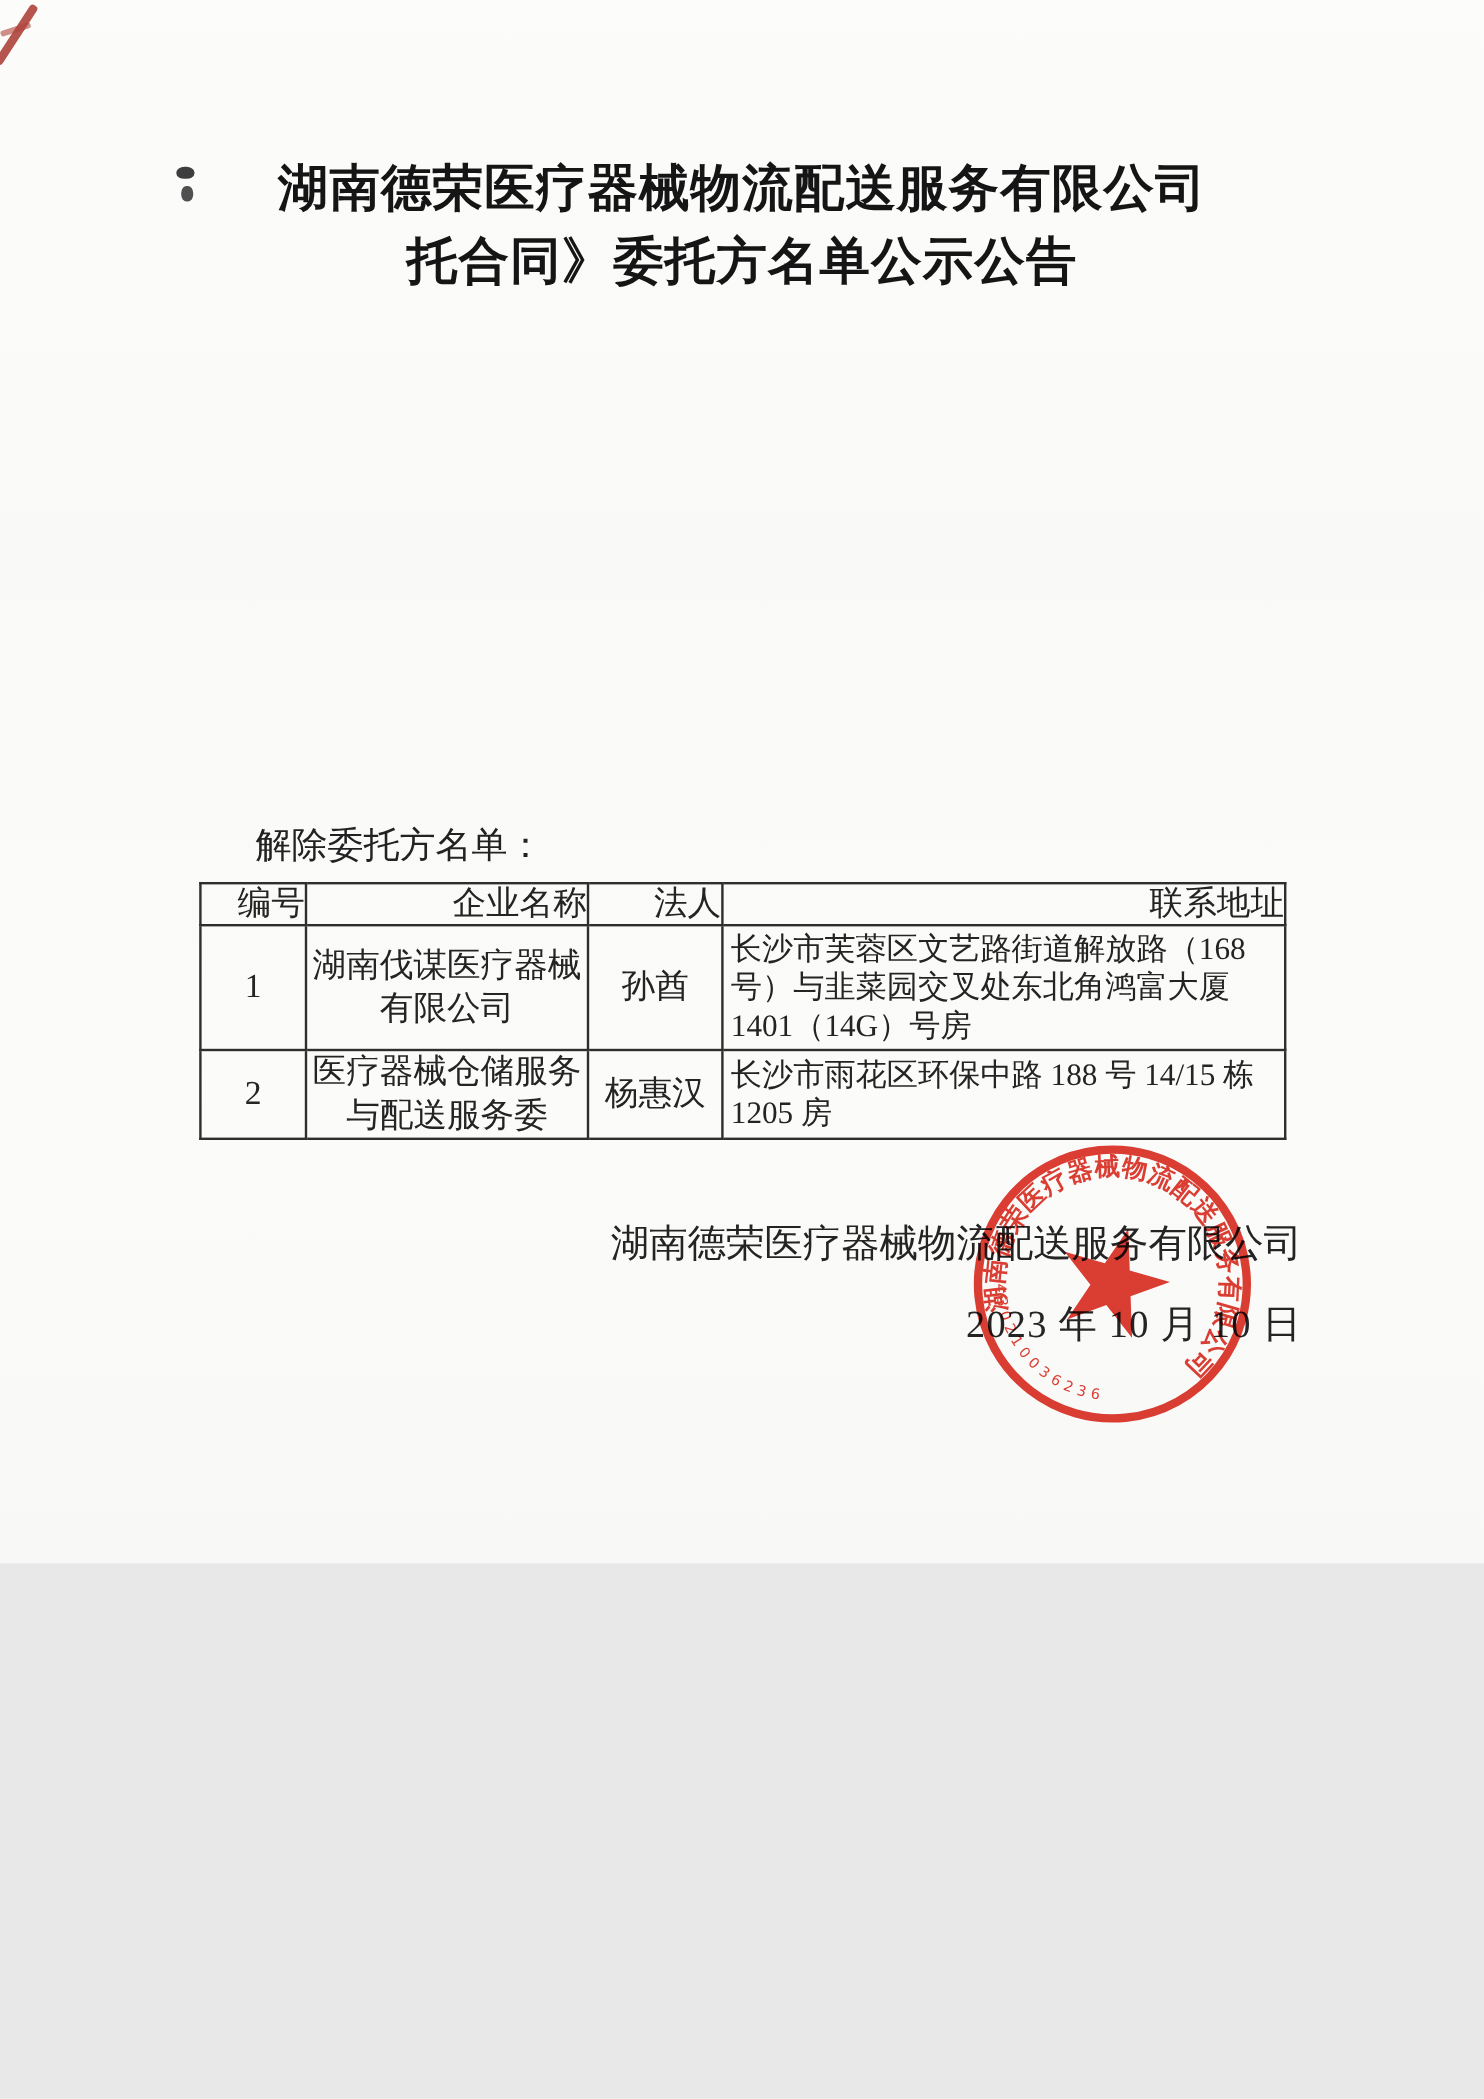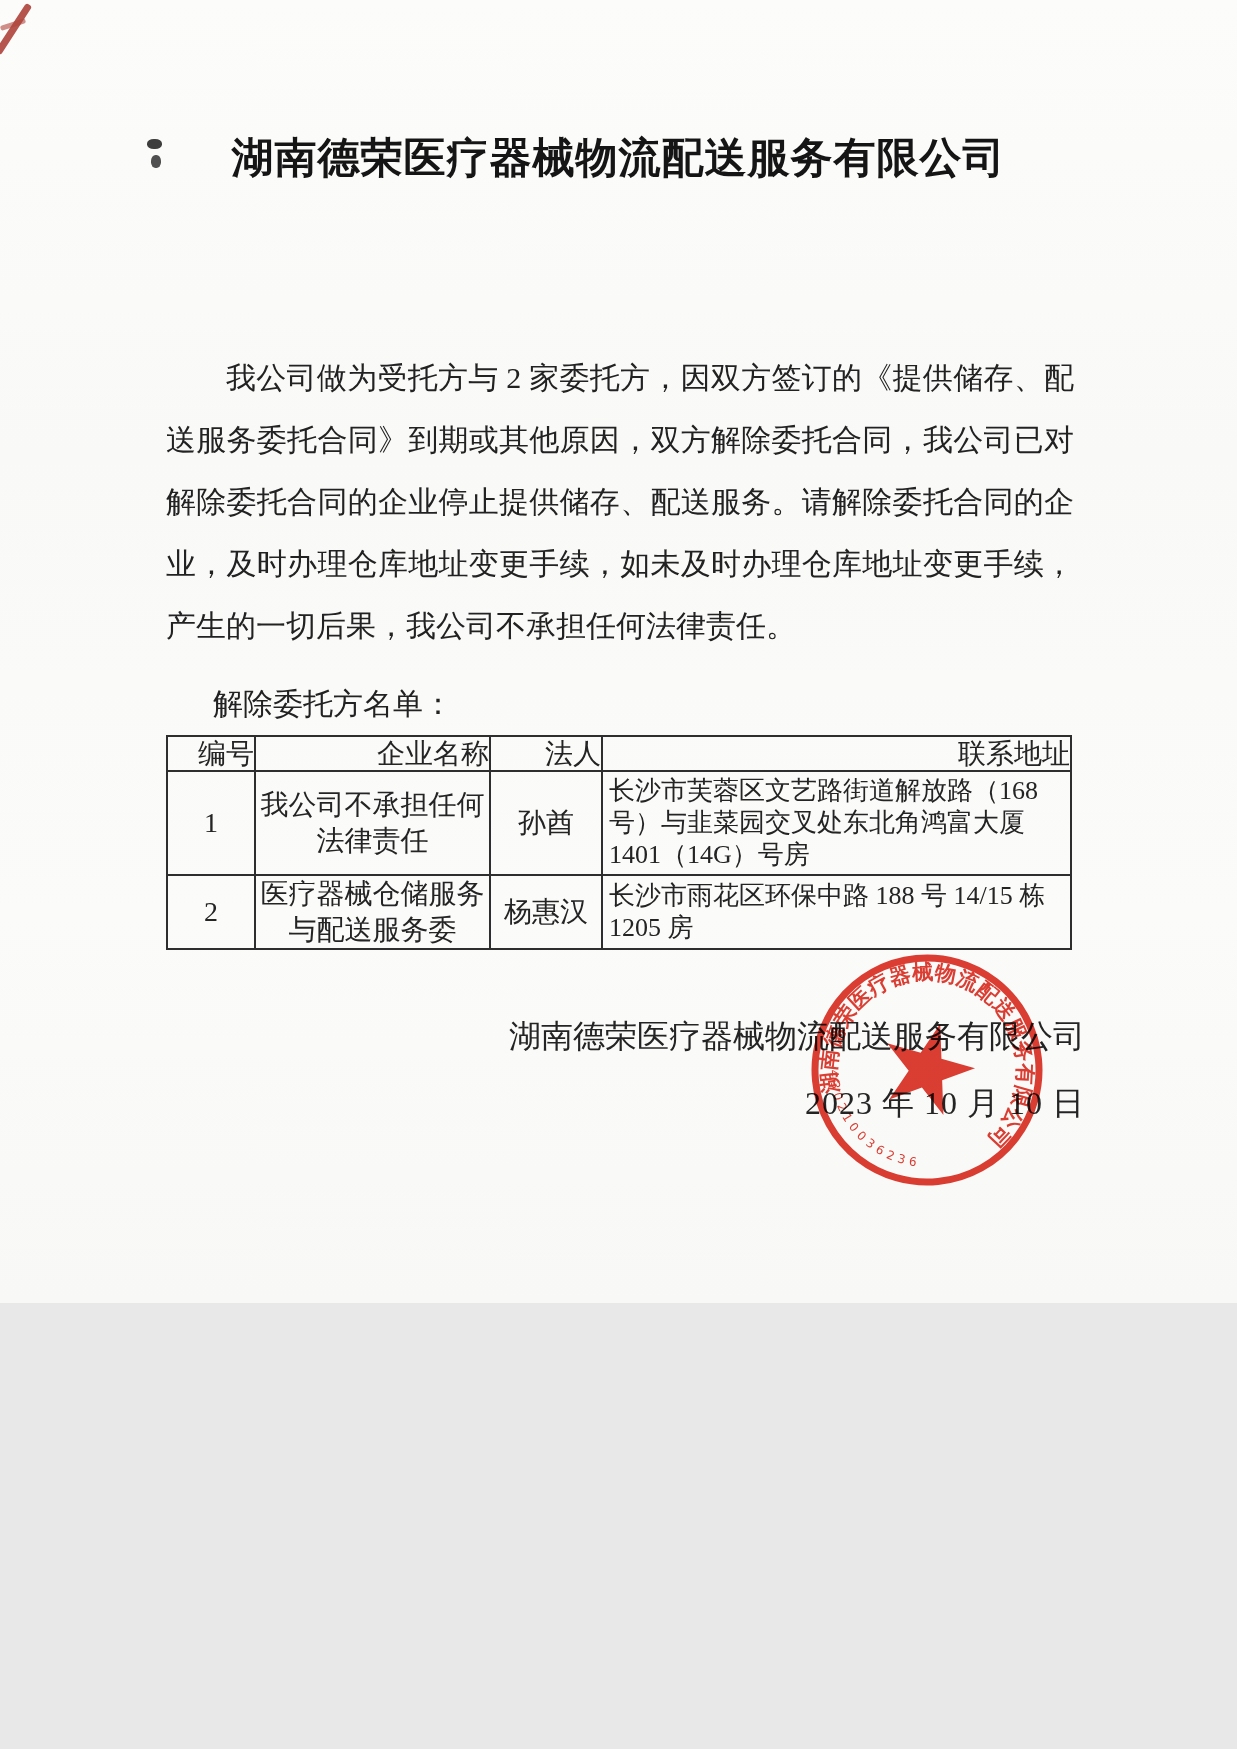--- a/index.html
+++ b/index.html
@@ -83,23 +83,23 @@
 
 <div class="page">
 
   <div class="corner-mark"></div>
   <div class="corner-mark2"></div>
   <div class="speck1"></div>
   <div class="speck2"></div>
 
   <h1 class="title">
     <span class="tl">湖南德荣医疗器械物流配送服务有限公司</span>
+    <span class="tl">托合同》委托方名单公示公告</span>
   </h1>
 
-  <p class="body-par">我公司做为受托方与 2 家委托方，因双方签订的《提供储存、配送服务委托合同》到期或其他原因，双方解除委托合同，我公司已对解除委托合同的企业停止提供储存、配送服务。请解除委托合同的企业，及时办理仓库地址变更手续，如未及时办理仓库地址变更手续，产生的一切后果，我公司不承担任何法律责任。</p>
 
   <p class="list-heading">解除委托方名单：</p>
 
   <table class="parties-table">
     <colgroup>
       <col class="col-no">
         <col class="col-comp">
         <col class="col-legal">
         <col class="col-addr">
     </colgroup>
@@ -107,21 +107,21 @@
       <tr>
         <th>编号</th>
         <th>企业名称</th>
         <th>法人</th>
         <th>联系地址</th>
       </tr>
     </thead>
     <tbody>
       <tr>
         <td class="c-no">1</td>
-        <td class="c-company">我公司不承担任何法律责任</td>
+        <td class="c-company">湖南伐谋医疗器械有限公司</td>
         <td class="c-legal">孙酋</td>
         <td class="c-addr">长沙市芙蓉区文艺路街道解放路（168 号）与韭菜园交叉处东北角鸿富大厦 1401（14G）号房</td>
       </tr>
       <tr>
         <td class="c-no">2</td>
         <td class="c-company">医疗器械仓储服务与配送服务委</td>
         <td class="c-legal">杨惠汉</td>
         <td class="c-addr">长沙市雨花区环保中路 188 号 14/15 栋 1205 房</td>
       </tr>
     </tbody>

